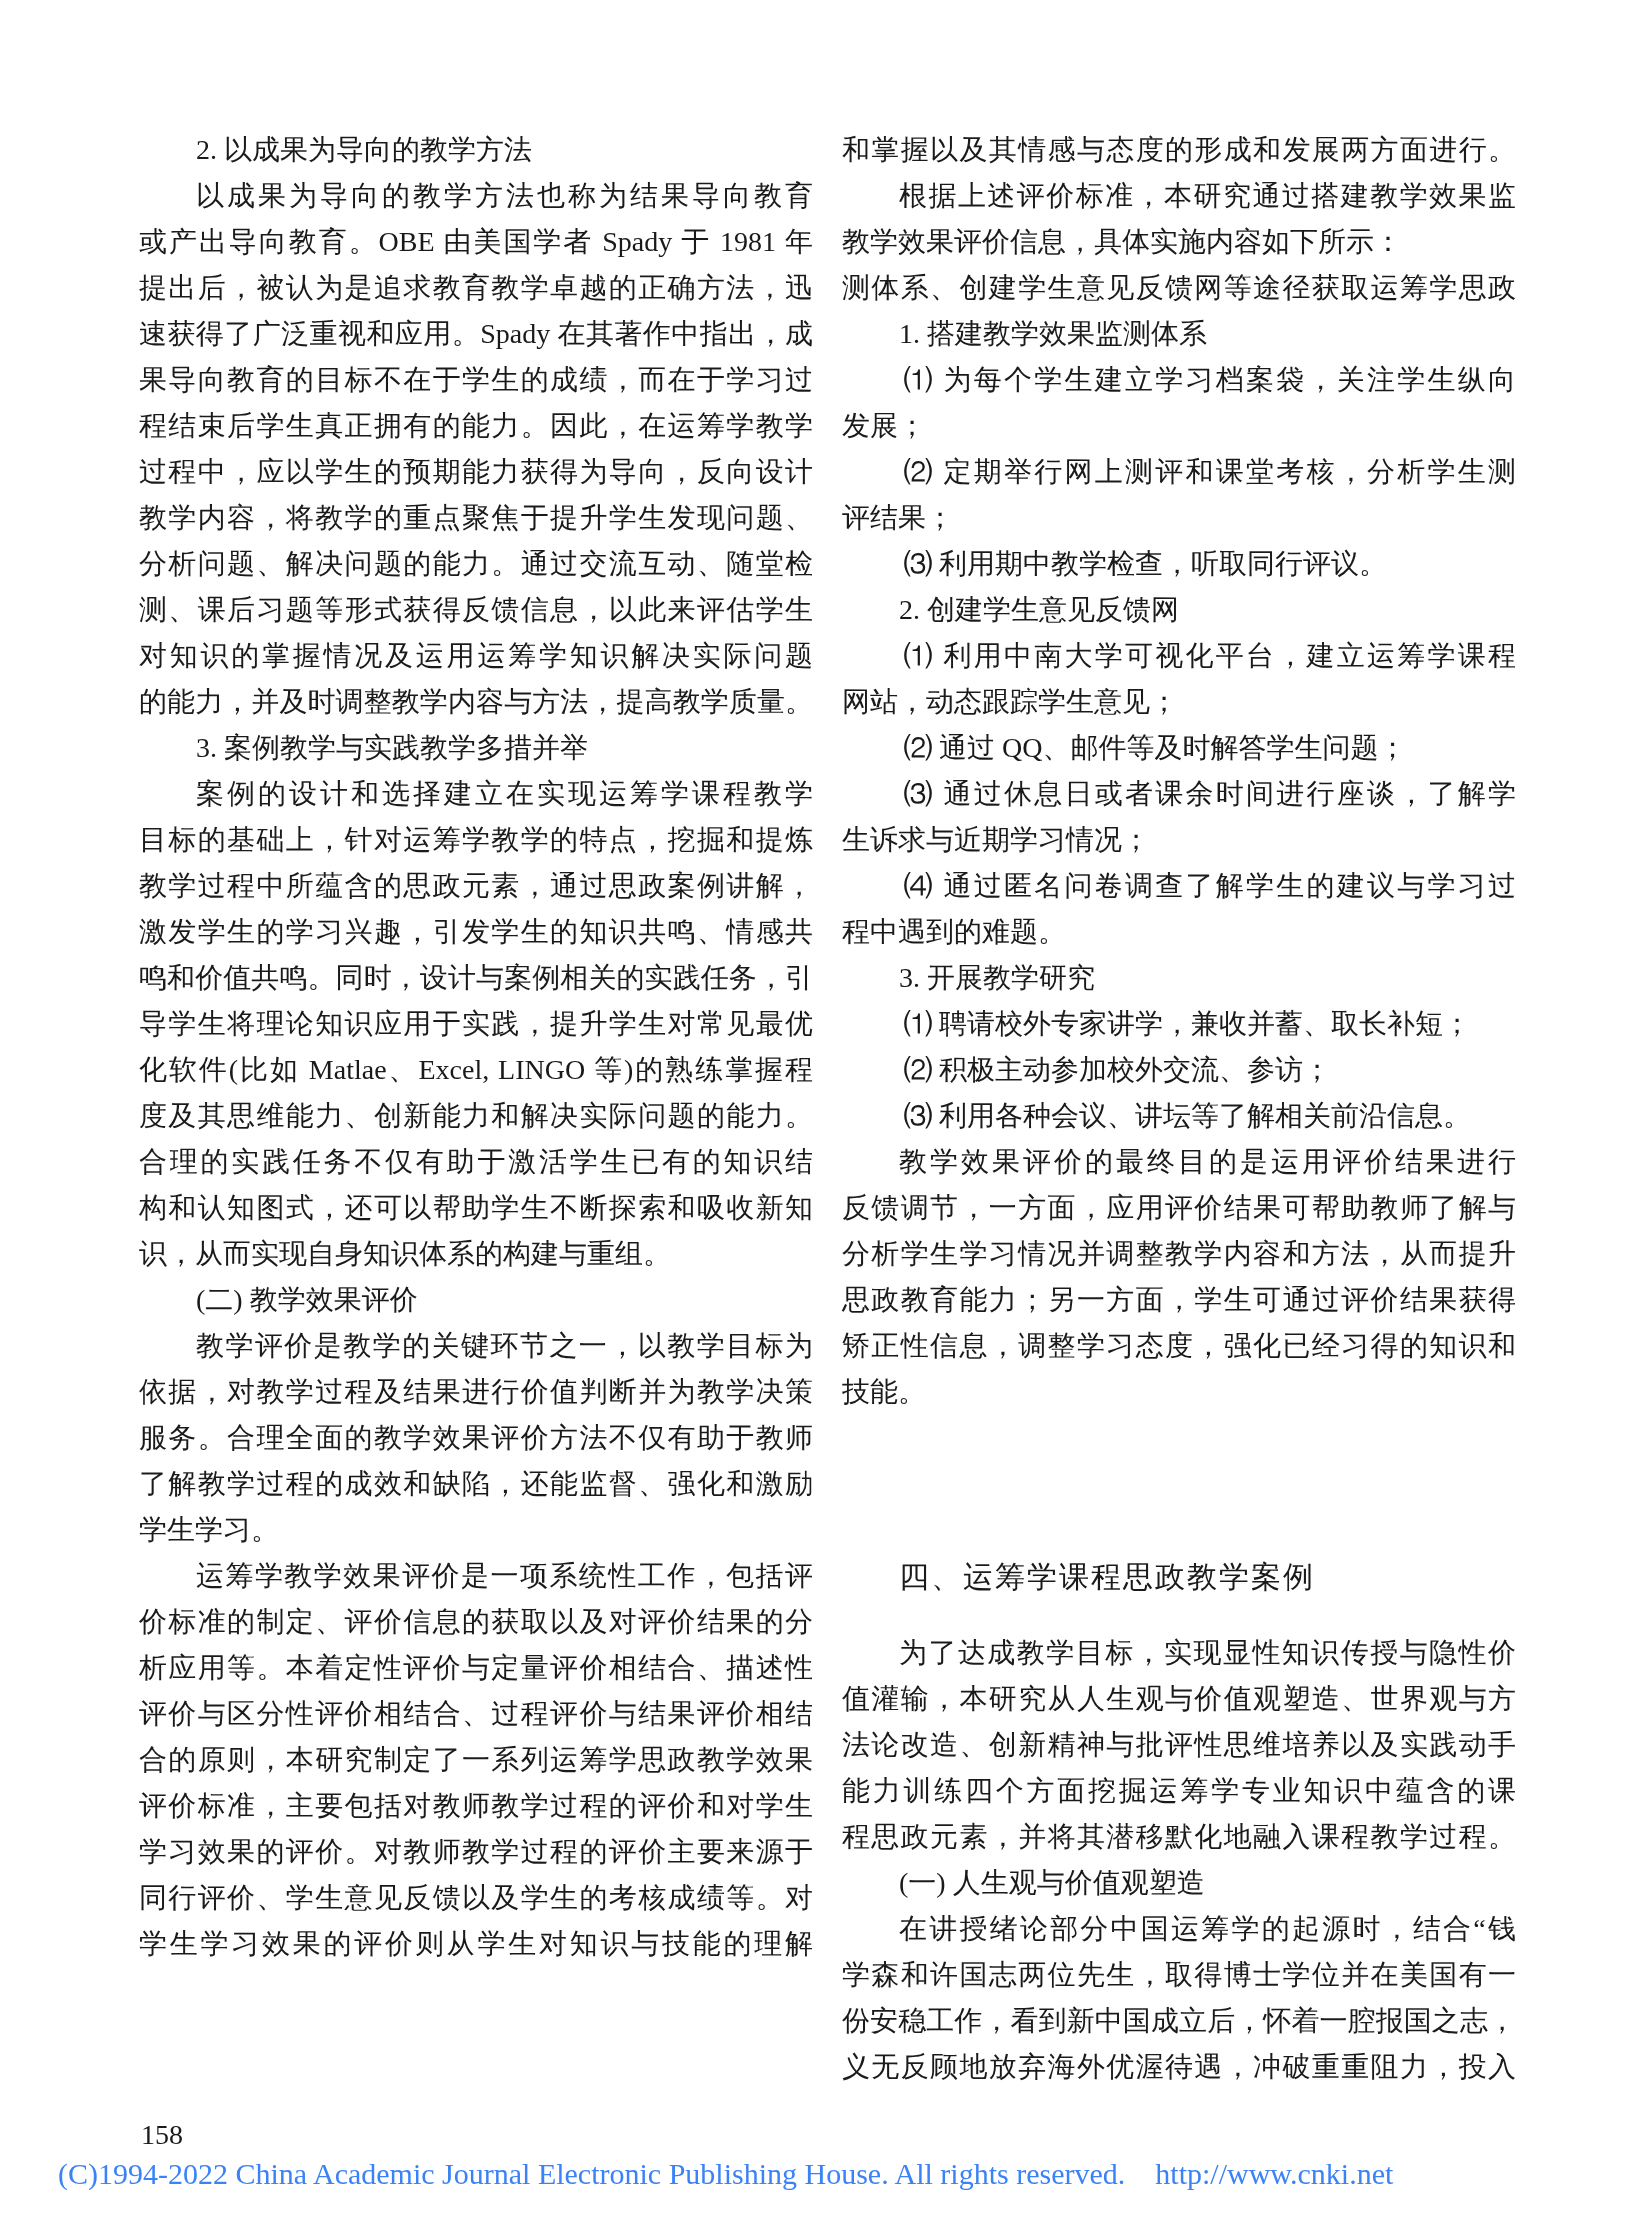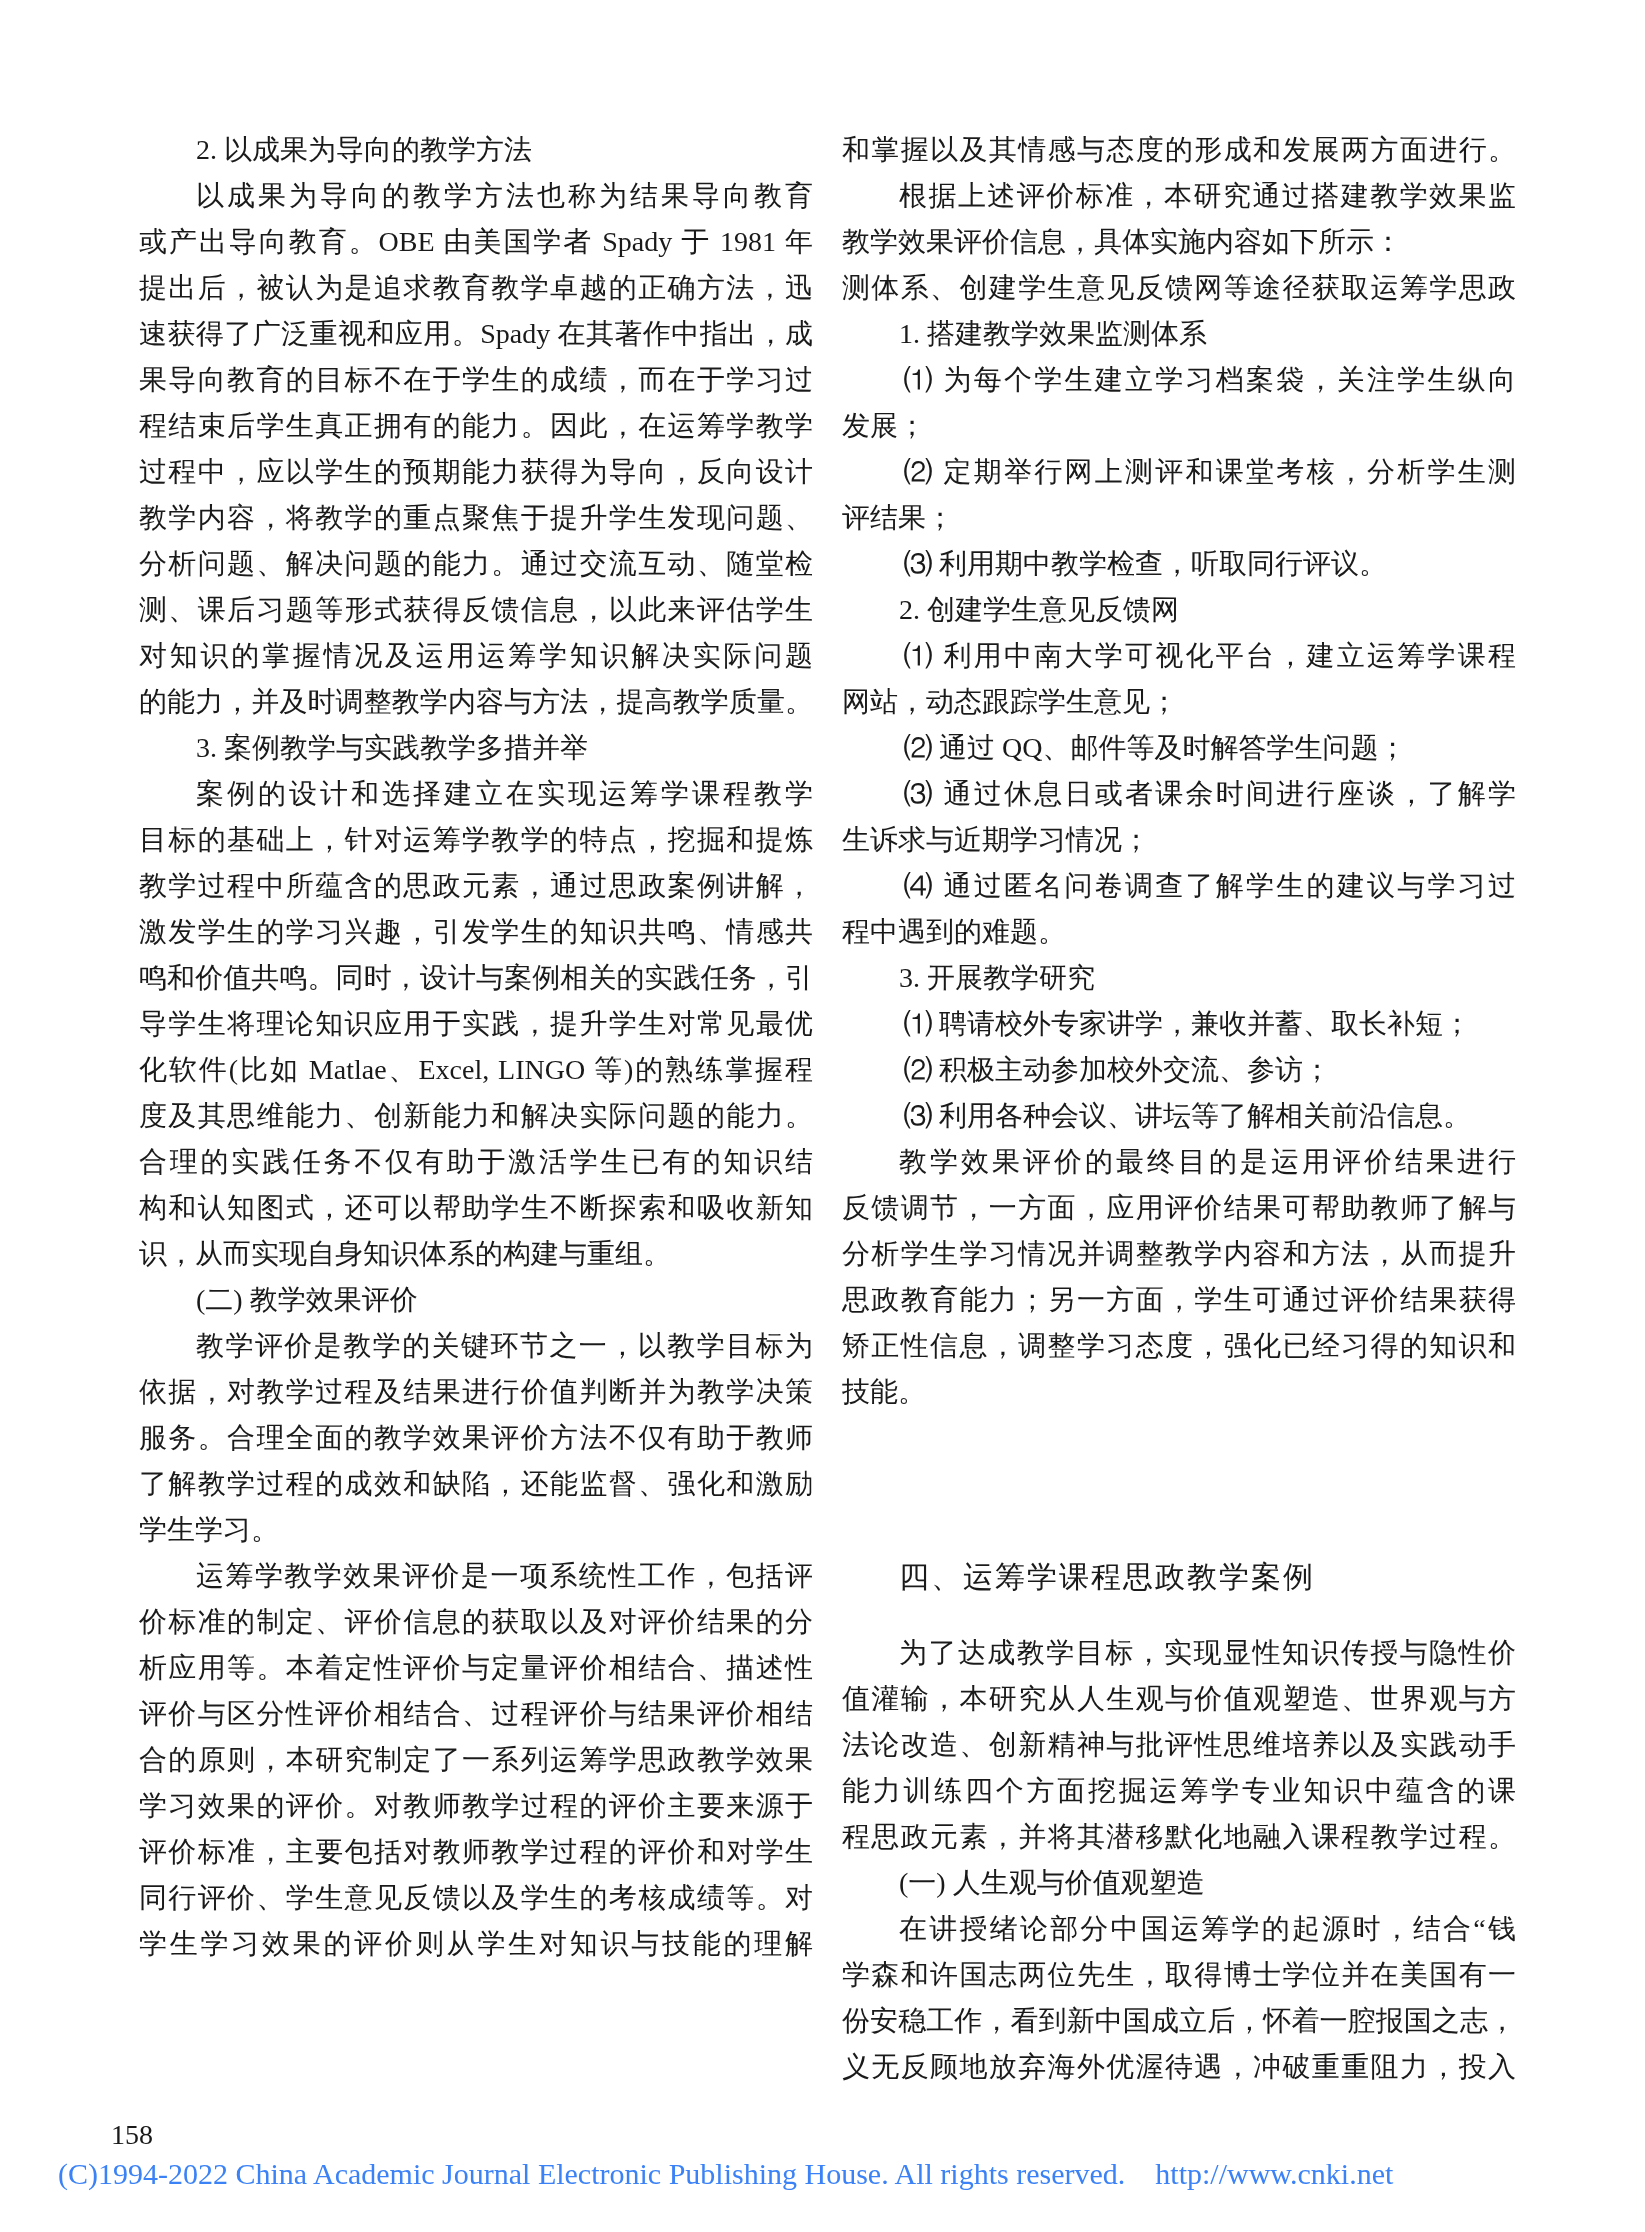--- a/index.html
+++ b/index.html
@@ -27,21 +27,21 @@
   .sec{
     font-family:"Liberation Sans", sans-serif;
     font-weight:normal;
     font-size:30px;
     padding-left:57px;
     margin-top:139px;
     margin-bottom:30px;
     letter-spacing:2px;
   }
   .page-number{
-    position:absolute;left:111px;top:2115px;
+    position:absolute;left:141px;top:2115px;
     font-size:28px;line-height:40px;height:40px;
   }
   .copyright{
     position:absolute;left:58px;top:2154px;
     font-size:30px;line-height:40px;
     color:#3b82f6;
     white-space:pre;
   }
 </style>
 </head>
@@ -78,22 +78,22 @@
       <div class="line p">教学评价是教学的关键环节之一，以教学目标为</div>
       <div class="line c">依据，对教学过程及结果进行价值判断并为教学决策</div>
       <div class="line c">服务。合理全面的教学效果评价方法不仅有助于教师</div>
       <div class="line c">了解教学过程的成效和缺陷，还能监督、强化和激励</div>
       <div class="line ce">学生学习。</div>
       <div class="line p">运筹学教学效果评价是一项系统性工作，包括评</div>
       <div class="line c">价标准的制定、评价信息的获取以及对评价结果的分</div>
       <div class="line c">析应用等。本着定性评价与定量评价相结合、描述性</div>
       <div class="line c">评价与区分性评价相结合、过程评价与结果评价相结</div>
       <div class="line c">合的原则，本研究制定了一系列运筹学思政教学效果</div>
+      <div class="line c">评价标准，主要包括对教师教学过程的评价和对学生</div>
       <div class="line c">学习效果的评价。对教师教学过程的评价主要来源于</div>
-      <div class="line c">评价标准，主要包括对教师教学过程的评价和对学生</div>
       <div class="line c">同行评价、学生意见反馈以及学生的考核成绩等。对</div>
       <div class="line c">学生学习效果的评价则从学生对知识与技能的理解</div>
     </div>
   <div class="col col-right">
       <div class="line c">和掌握以及其情感与态度的形成和发展两方面进行。</div>
       <div class="line p">根据上述评价标准，本研究通过搭建教学效果监</div>
       <div class="line ce">教学效果评价信息，具体实施内容如下所示：</div>
       <div class="line c">测体系、创建学生意见反馈网等途径获取运筹学思政</div>
       <div class="line h">1. 搭建教学效果监测体系</div>
       <div class="line p item">⑴ 为每个学生建立学习档案袋，关注学生纵向</div>

